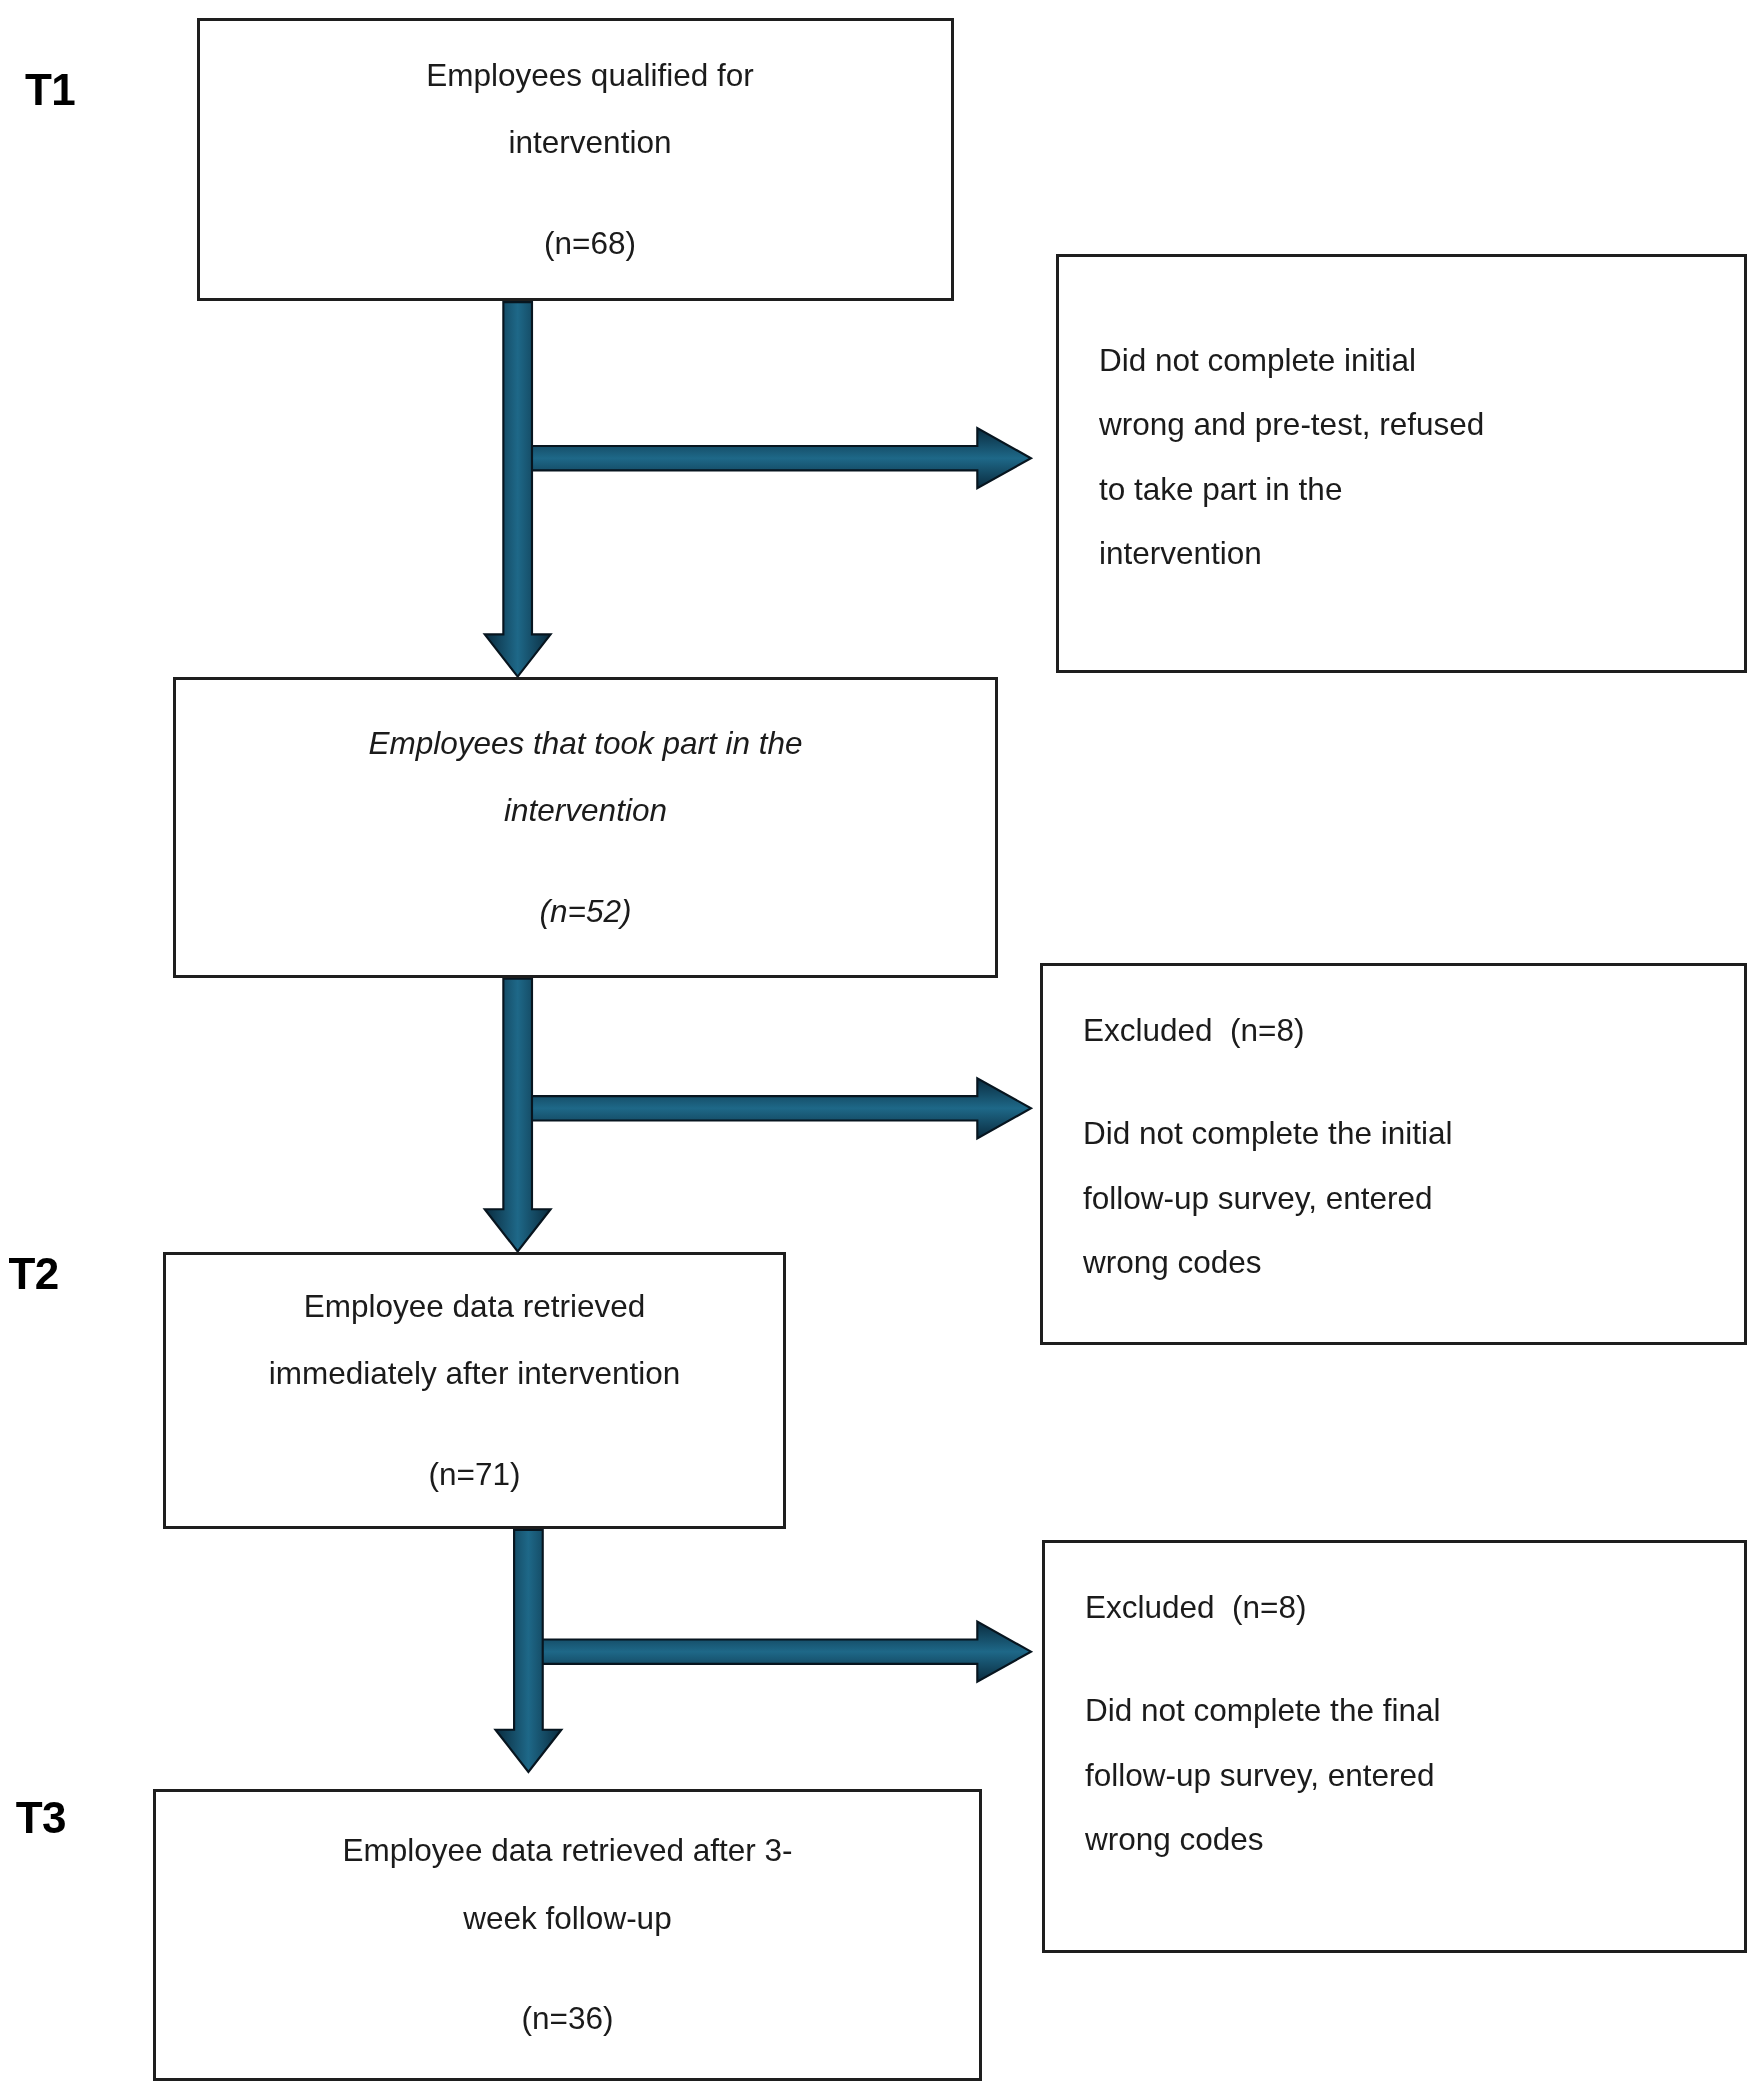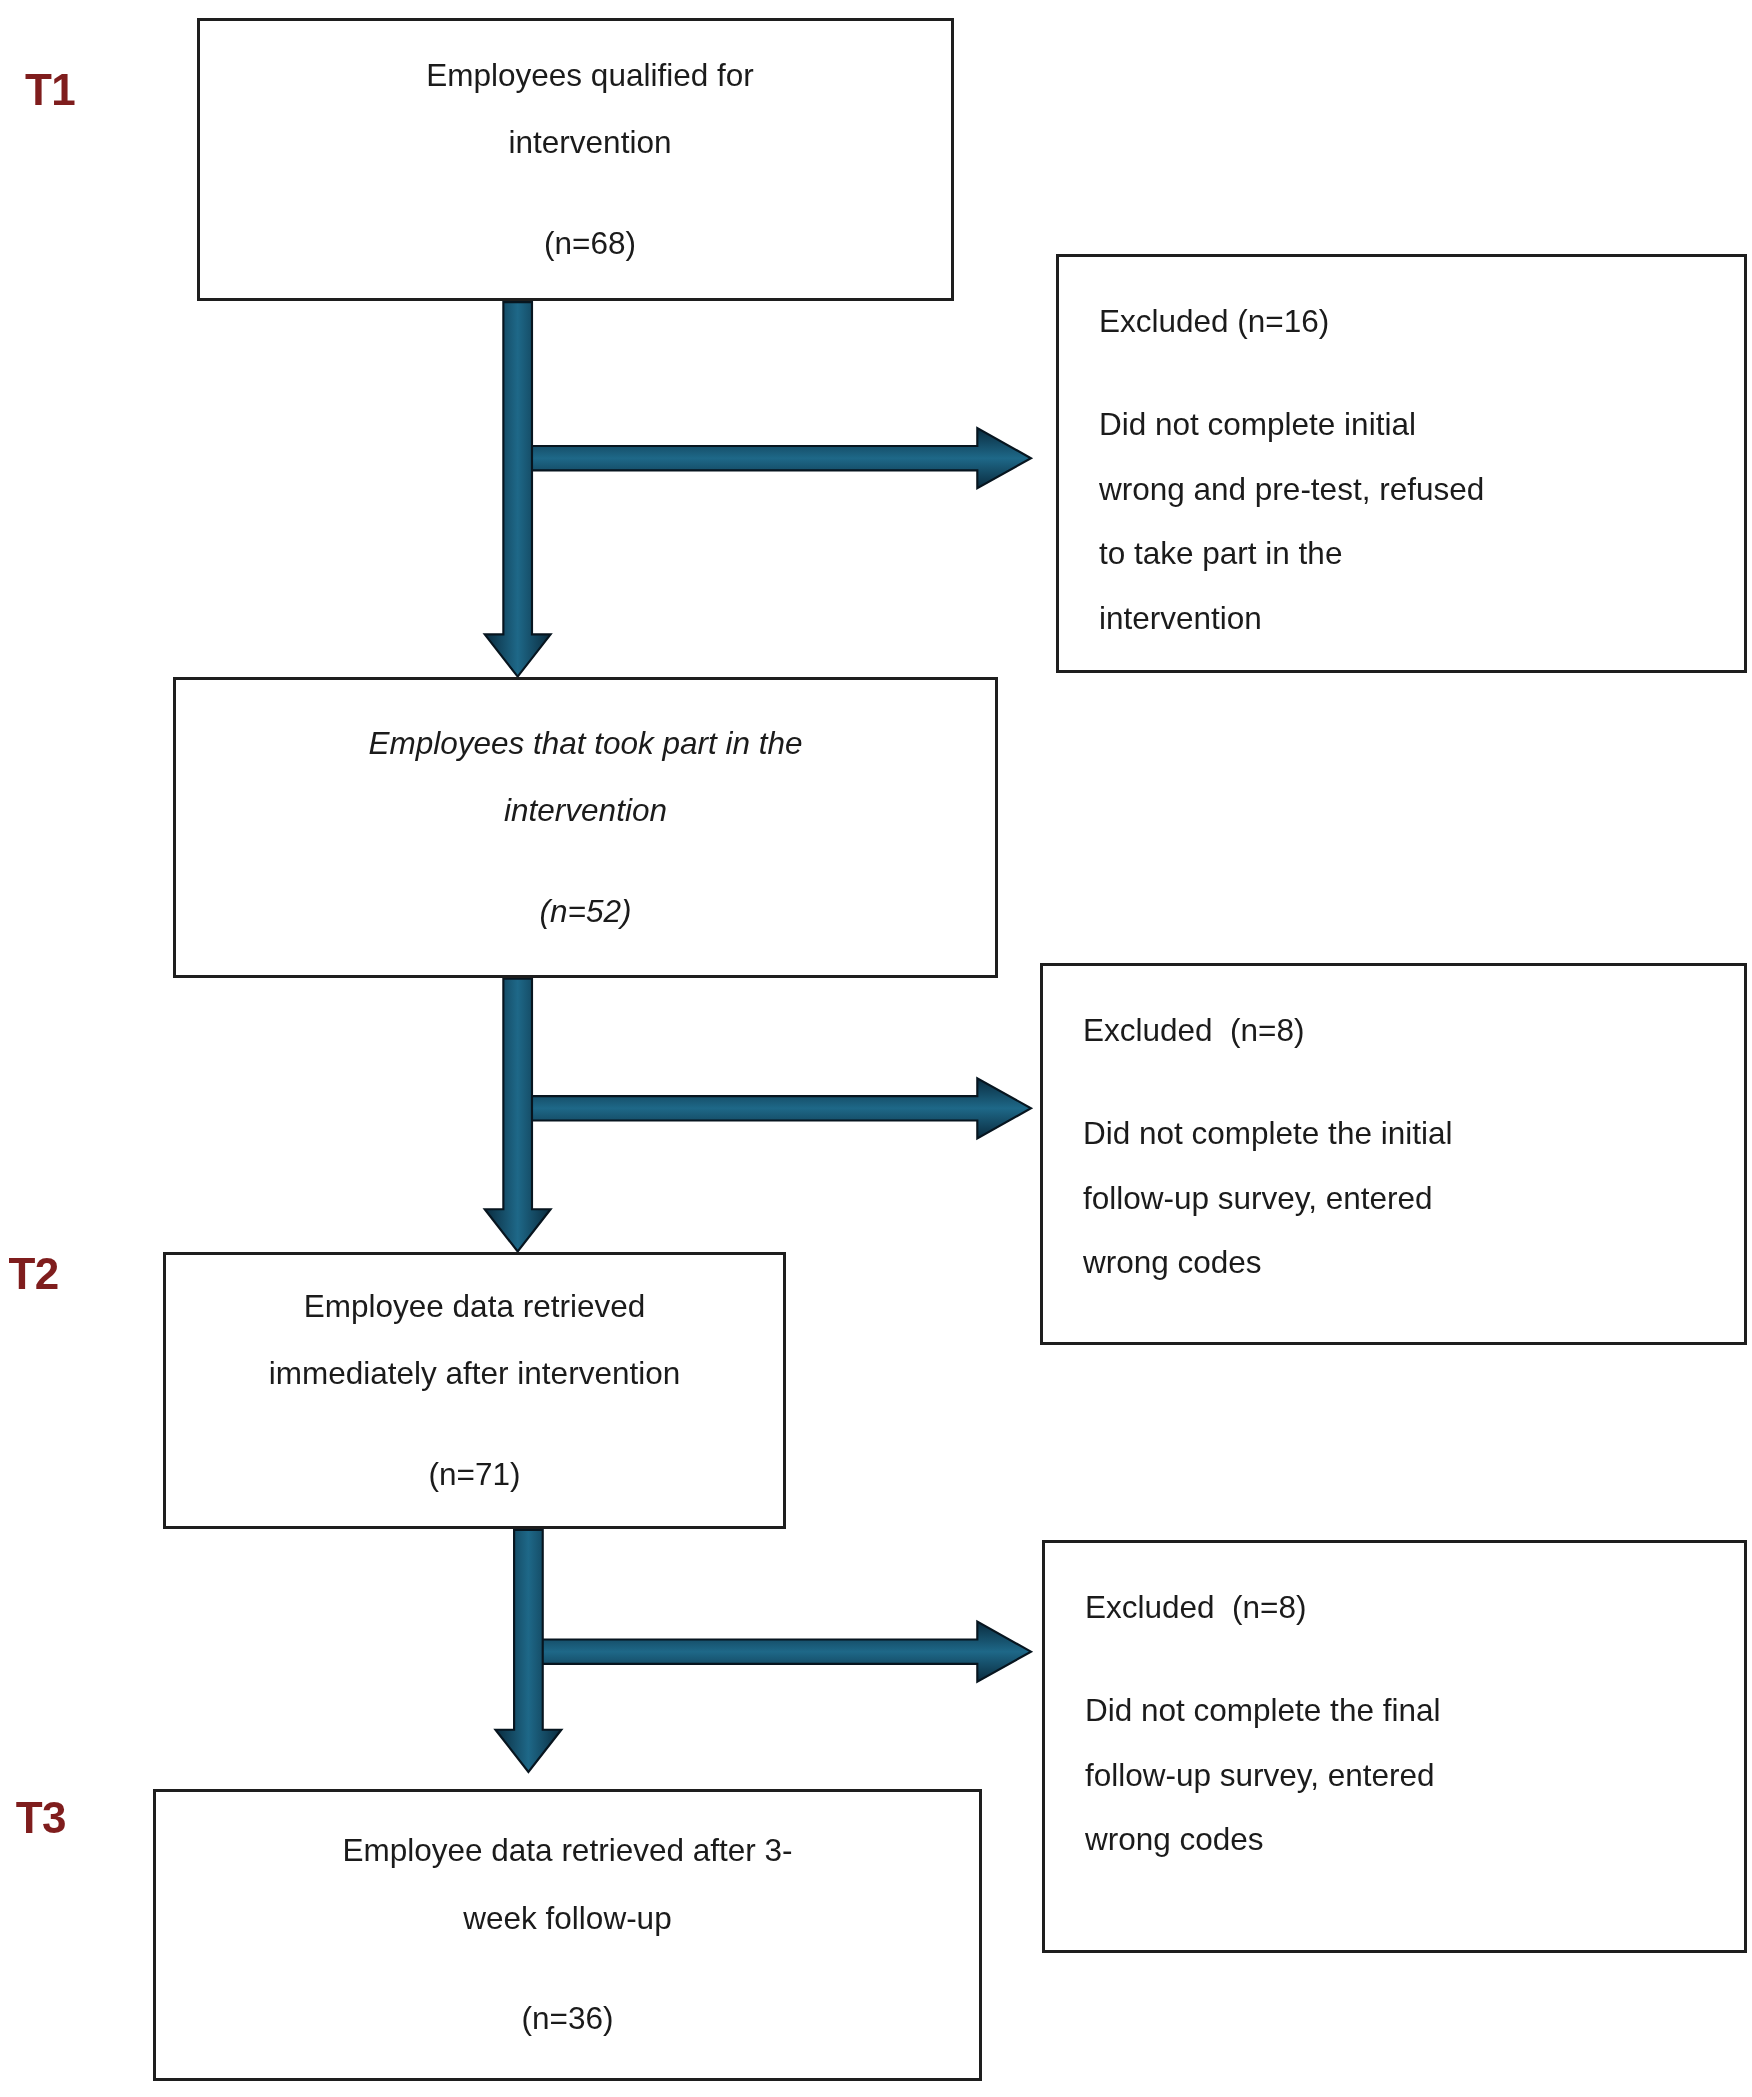--- a/index.html
+++ b/index.html
@@ -14,21 +14,21 @@
     background: var(--bg, #ffffff);
     font-family: "Liberation Sans", sans-serif;
     color: var(--text, #1b1b1b);
     overflow: hidden;
   }
   .phase-label {
     position: absolute;
     font-size: 44px;
     font-weight: bold;
     line-height: 1;
-    color: #7f1d1d;
+    color: #000000;
     letter-spacing: -0.7px;
   }
   .flow-box {
     position: absolute;
     box-sizing: border-box;
     border: 3.6px solid var(--box-border, #1e1e1e);
     background: #ffffff;
     display: flex;
     flex-direction: column;
     align-items: center;
@@ -121,21 +121,20 @@
     <p class="n-label">(n=71)</p>
   </div>
 
   <div class="flow-box" style="left:153px; top:1789px; width:829px; height:292px;">
     <p class="box-lines">Employee data retrieved after 3-
 week follow-up</p>
     <p class="n-label">(n=36)</p>
   </div>
 
   <div class="excl-box" style="left:1056px; top:254px; width:691px; height:419px;">
-    <p class="excl-title">Excluded (n=16)</p>
     <p class="excl-body">Did not complete initial
 wrong and pre-test, refused
 to take part in the
 intervention</p>
   </div>
 
   <div class="excl-box" style="left:1040px; top:963px; width:707px; height:382px;">
     <p class="excl-title">Excluded  (n=8)</p>
     <p class="excl-body">Did not complete the initial
 follow-up survey, entered

